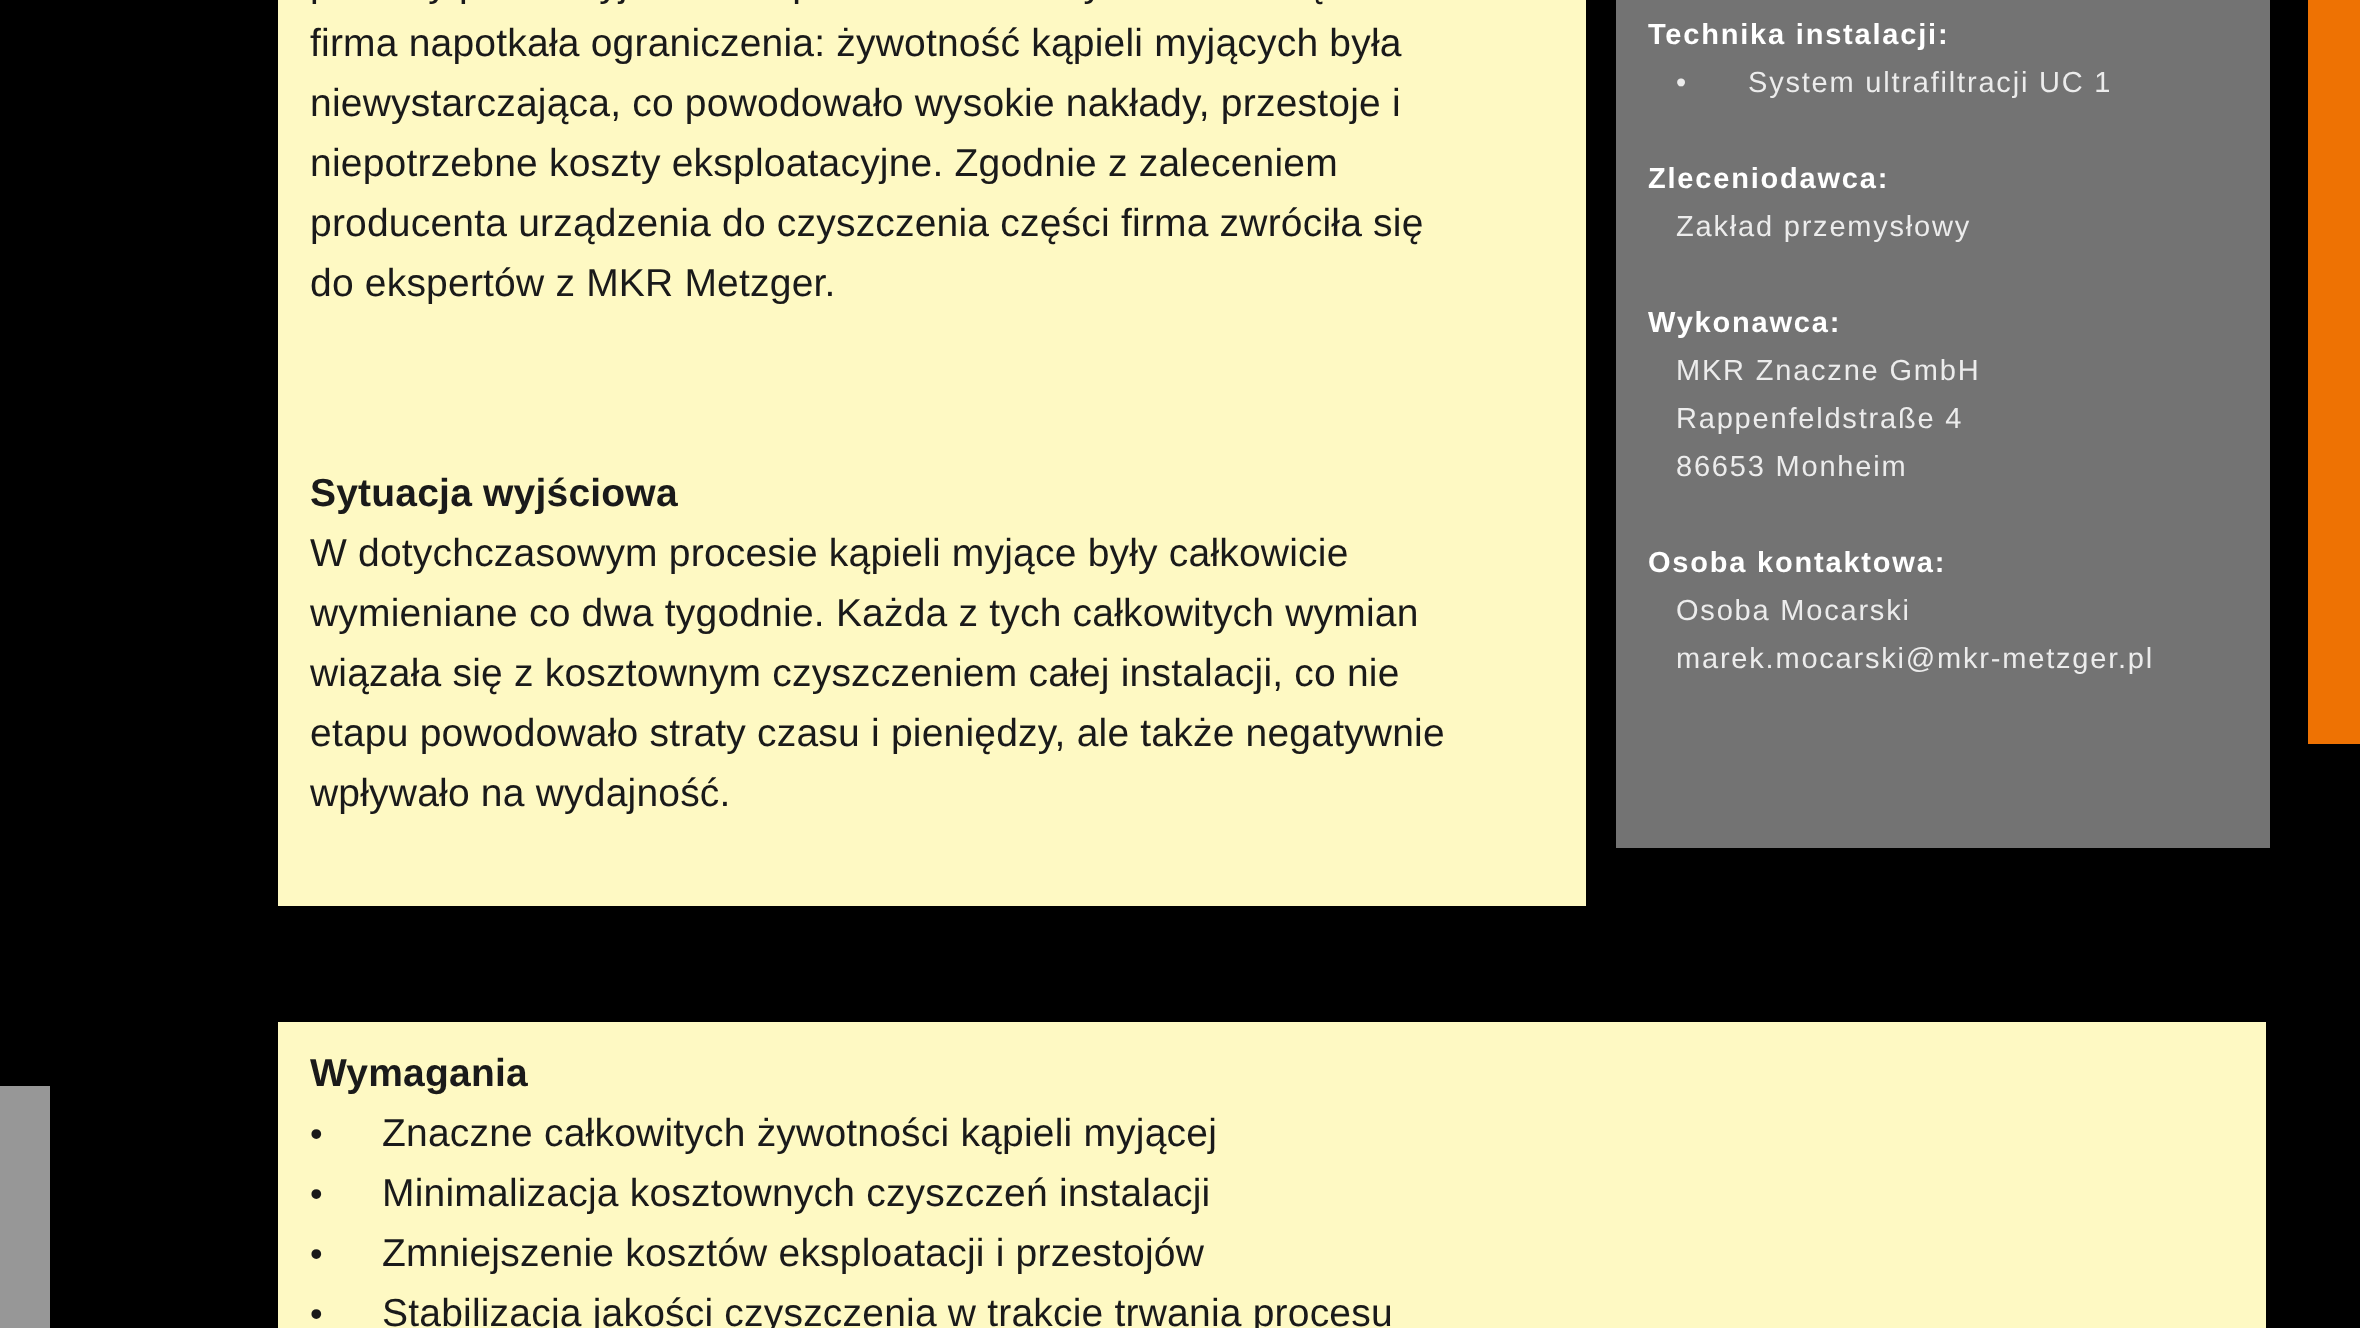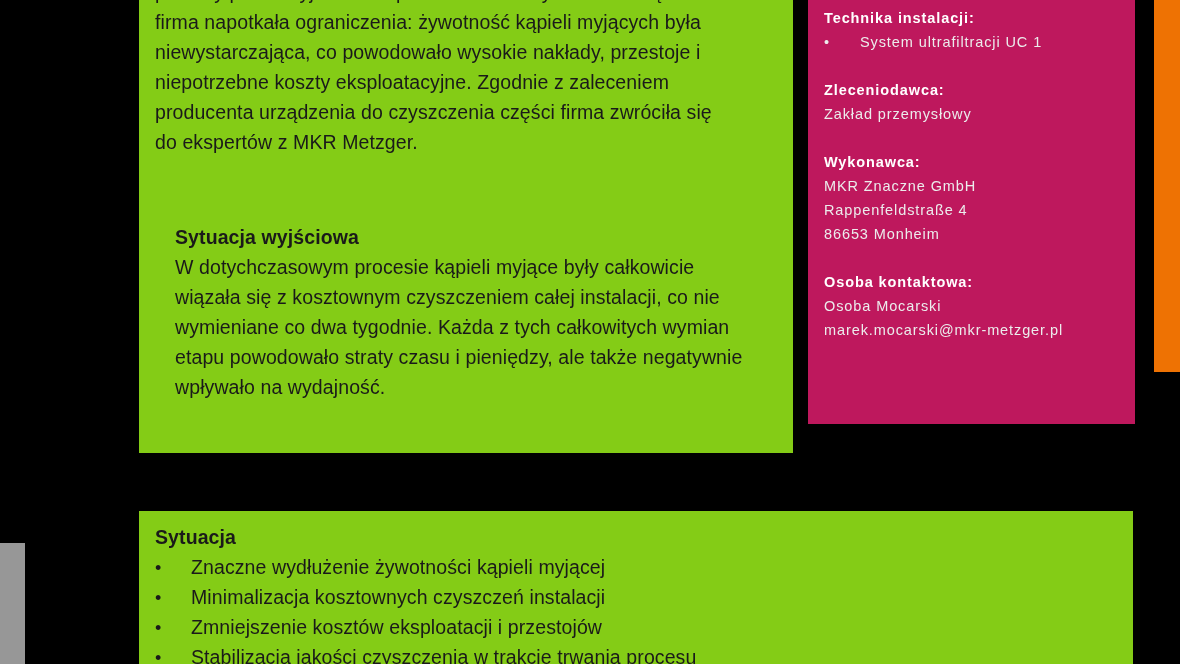--- a/index.html
+++ b/index.html
@@ -7,21 +7,21 @@
       padding: 0;
       background: #000000;
       width: 1180px;
       height: 664px;
       overflow: hidden;
       position: relative;
       font-family: "Liberation Sans", "DejaVu Sans", sans-serif;
     }
     .panel-white {
       position: absolute;
-      background: #84cc16;
+      background: #fef9c3;
       color: #111111;
     }
     #top-panel {
       left: 139px;
       top: 0;
       width: 654px;
       height: 453px;
     }
     #bottom-panel {
       left: 139px;
@@ -39,53 +39,53 @@
       white-space: nowrap;
       margin: 0;
     }
     .line { display: block; height: 30px; }
     .heading {
       font-weight: bold;
       display: block;
       height: 30px;
     }
     #intro-block { top: -23px; }
-    #situation-block { top: 222px; margin-left: 20px; }
+    #situation-block { top: 232px; }
     #requirements-block { top: 11px; }
     .bullet-row { display: block; height: 30px; }
     .bullet {
       display: inline-block;
       width: 36px;
       font-size: 18px;
     }
     #info-box {
       position: absolute;
       left: 808px;
       top: 0;
       width: 327px;
       height: 424px;
-      background: #be185d;
+      background: #737373;
       color: #ececec;
     }
     .info-inner {
       position: absolute;
       left: 16px;
       top: 6px;
       font-size: 14.5px;
       line-height: 24px;
       letter-spacing: 0.9px;
       white-space: nowrap;
     }
     .info-label {
       display: block;
       font-weight: bold;
       color: #ffffff;
       height: 24px;
     }
-    .info-value { display: block; height: 24px; }
+    .info-value { display: block; height: 24px; margin-left: 14px; }
     .info-gap { display: block; height: 24px; }
     .info-bullet {
       display: inline-block;
       width: 36px;
     }
     #orange-bar {
       position: absolute;
       left: 1154px;
       top: 0;
       width: 26px;
@@ -109,22 +109,22 @@
     <span class="line">procesy produkcyjne od etapu w zakresie czyszczenia części</span>
     <span class="line">firma napotkała ograniczenia: żywotność kąpieli myjących była</span>
     <span class="line">niewystarczająca, co powodowało wysokie nakłady, przestoje i</span>
     <span class="line">niepotrzebne koszty eksploatacyjne. Zgodnie z zaleceniem</span>
     <span class="line">producenta urządzenia do czyszczenia części firma zwróciła się</span>
     <span class="line">do ekspertów z MKR Metzger.</span>
   </div>
   <div id="situation-block" class="body-text">
     <span class="heading">Sytuacja wyjściowa</span>
     <span class="line">W dotychczasowym procesie kąpieli myjące były całkowicie</span>
+    <span class="line">wymieniane co dwa tygodnie. Każda z tych całkowitych wymian</span>
     <span class="line">wiązała się z kosztownym czyszczeniem całej instalacji, co nie</span>
-    <span class="line">wymieniane co dwa tygodnie. Każda z tych całkowitych wymian</span>
     <span class="line">etapu powodowało straty czasu i pieniędzy, ale także negatywnie</span>
     <span class="line">wpływało na wydajność.</span>
   </div>
 </div>
 
 <div id="info-box">
   <div class="info-inner">
     <span class="info-label">Technika instalacji:</span>
     <span class="info-value"><span class="info-bullet">•</span><span>System ultrafiltracji UC 1</span></span>
     <span class="info-gap"></span>
@@ -141,19 +141,19 @@
     <span class="info-value">marek.mocarski@mkr-metzger.pl</span>
   </div>
 </div>
 
 <div id="orange-bar"></div>
 
 <div id="left-gray-tab"></div>
 
 <div id="bottom-panel" class="panel-white">
   <div id="requirements-block" class="body-text">
-    <span class="heading">Sytuacja</span>
-    <span class="bullet-row"><span class="bullet">•</span><span>Znaczne wydłużenie żywotności kąpieli myjącej</span></span>
+    <span class="heading">Wymagania</span>
+    <span class="bullet-row"><span class="bullet">•</span><span>Znaczne całkowitych żywotności kąpieli myjącej</span></span>
     <span class="bullet-row"><span class="bullet">•</span><span>Minimalizacja kosztownych czyszczeń instalacji</span></span>
     <span class="bullet-row"><span class="bullet">•</span><span>Zmniejszenie kosztów eksploatacji i przestojów</span></span>
     <span class="bullet-row"><span class="bullet">•</span><span>Stabilizacja jakości czyszczenia w trakcie trwania procesu</span></span>
   </div>
 </div>
 
 </body></html>

